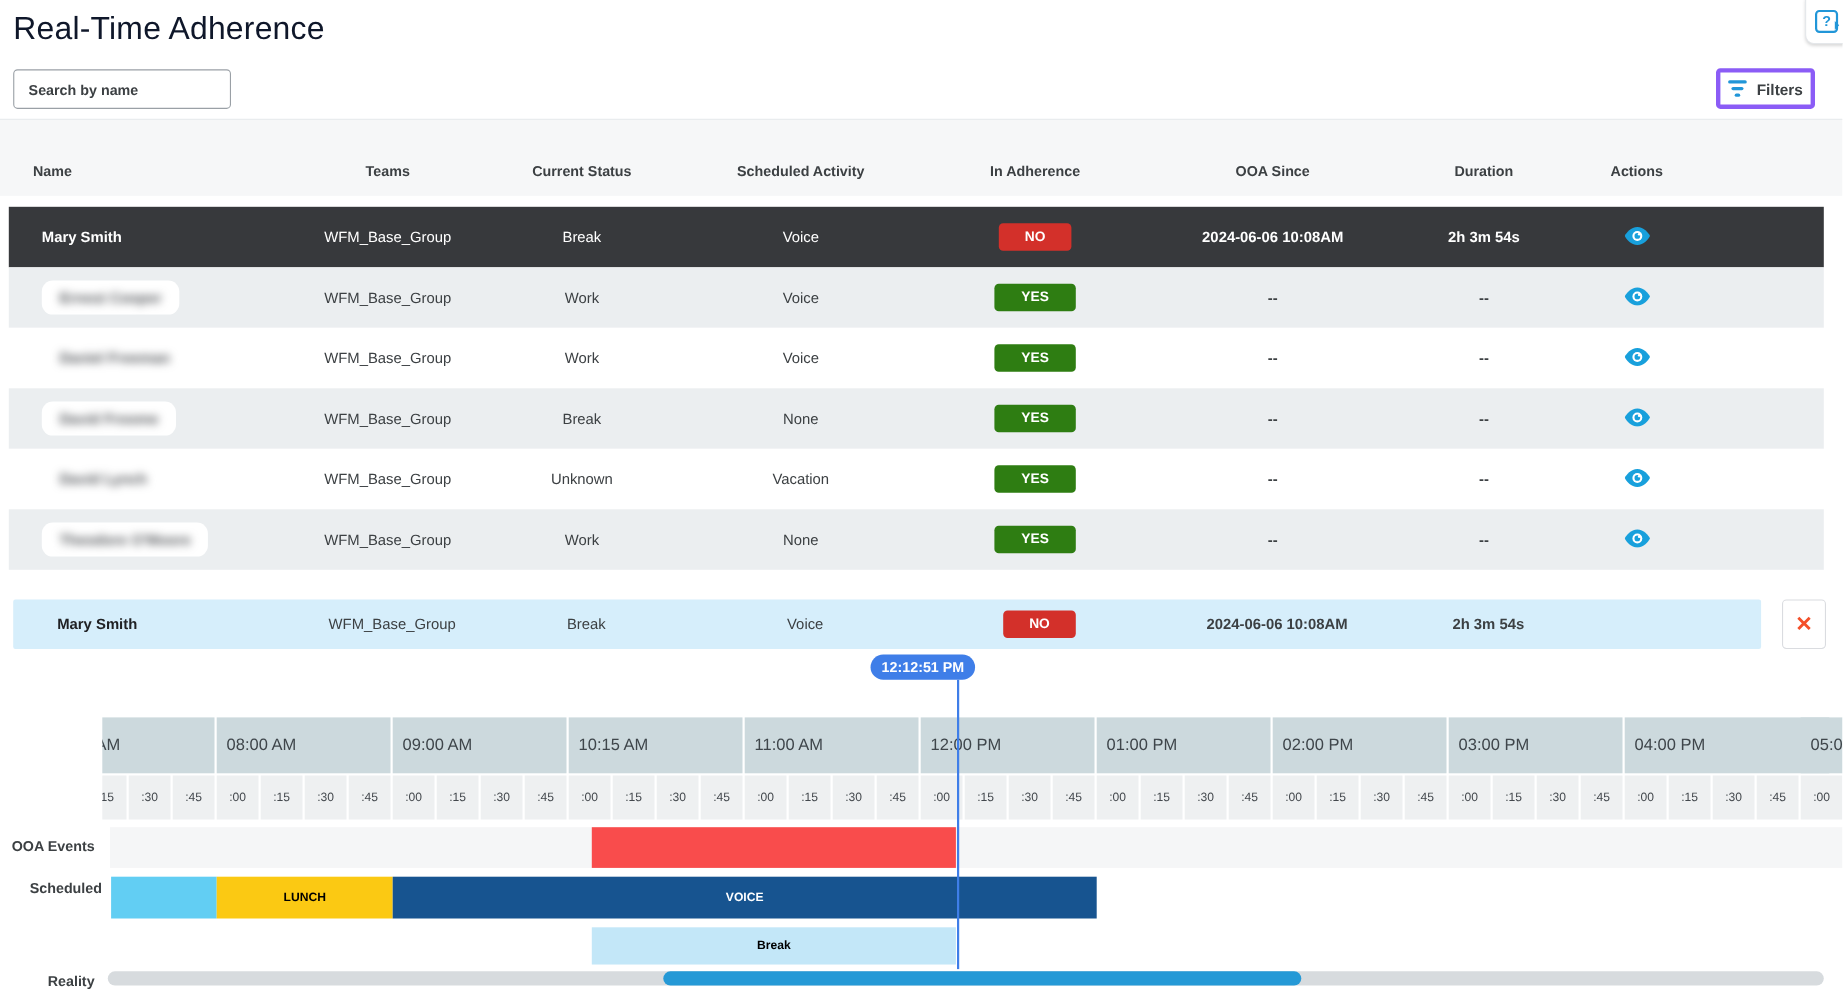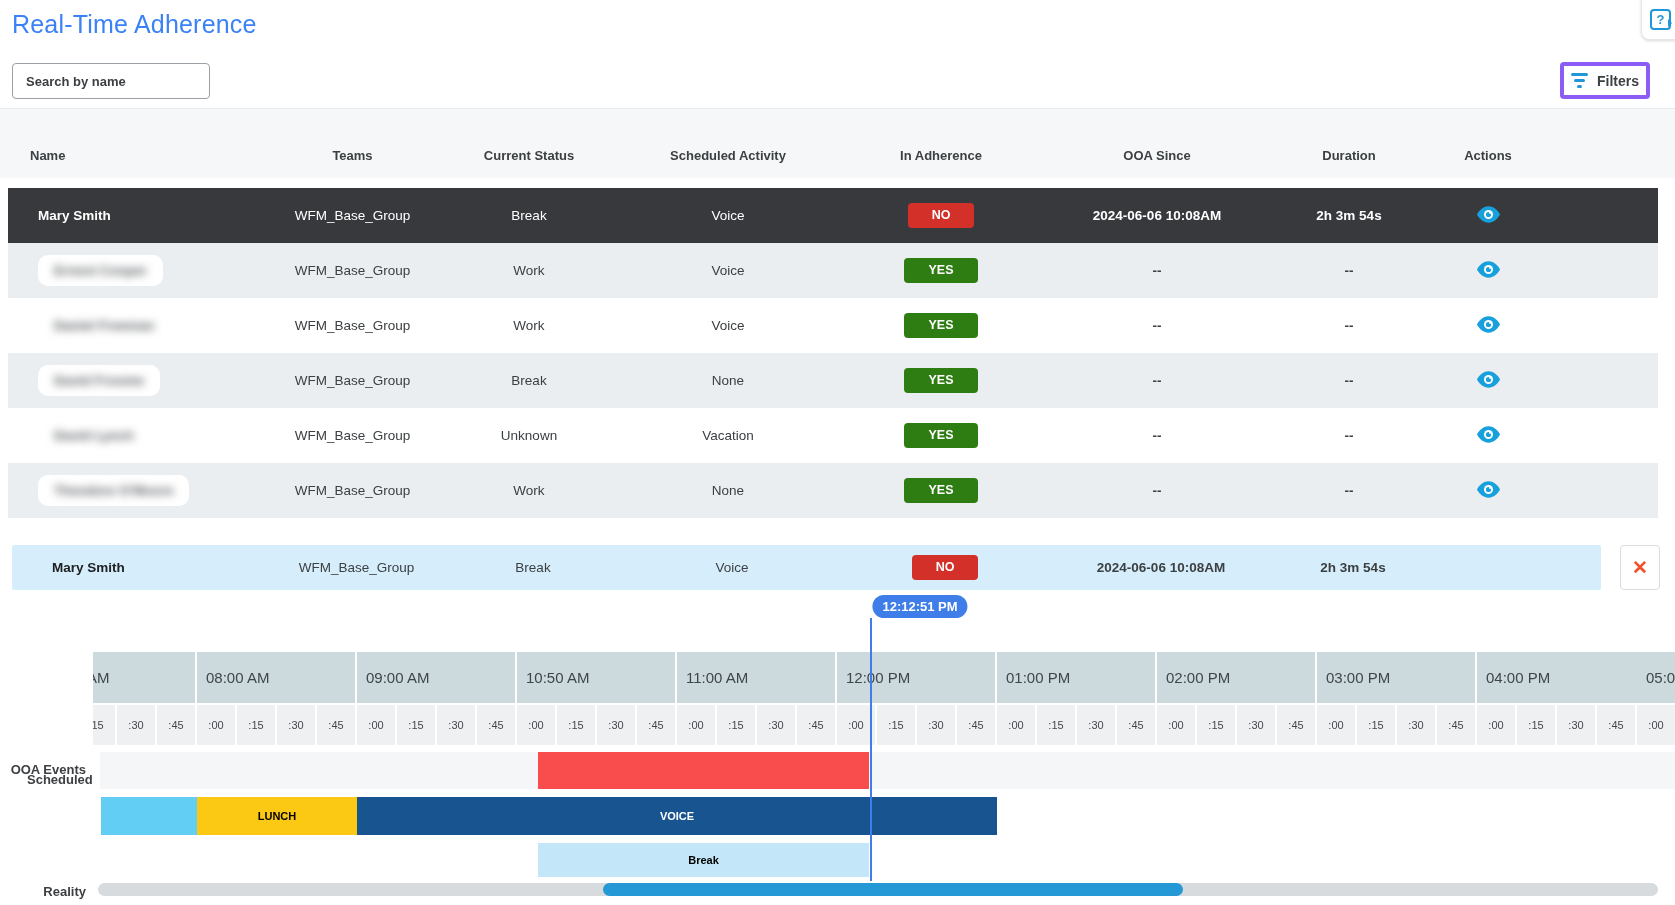--- a/index.html
+++ b/index.html
@@ -2,21 +2,21 @@
 <html><head>
 <meta charset="utf-8">
 <style>
   * { box-sizing: border-box; }
   html,body { margin:0; padding:0; }
   body {
     width:1675px; height:905px; position:relative; overflow:hidden;
     background:#ffffff; font-family:"Liberation Sans", sans-serif; color:#3c4043;
   }
   
-  .page-title { position:absolute; left:12px; top:10px; font-size:25px; font-weight:500; color:#3b82f6; letter-spacing:.2px; }
+  .page-title { position:absolute; left:12px; top:10px; font-size:29px; font-weight:500; color:#0f172a; letter-spacing:.2px; }
   .search-input {
     position:absolute; left:12px; top:63px; width:198px; height:36px;
     border:1px solid #9aa0a6; border-radius:4px; padding:0 13px;
     font-family:"Liberation Sans",sans-serif; font-size:13px; font-weight:700; color:#3c4043; outline:none;
   }
   .search-input::placeholder { color:#3c4043; opacity:1; font-weight:700; }
   .filters-btn {
     position:absolute; left:1560px; top:62px; width:90px; height:37px;
     background:#fff; border:4px solid #8b5cf6; border-radius:4px;
     display:flex; align-items:center; justify-content:center; gap:9px;
@@ -242,34 +242,34 @@
     <div class="c"><span class="badge" id="detail-badge" style="background: rgb(211, 48, 42);">NO</span></div>
     <div class="c bold">2024-06-06 10:08AM</div>
     <div class="c bold">2h 3m 54s</div>
     <div class="c"></div>
   </div>
 </div>
 <div class="detail-close">
   <span>✕</span>
 </div>
 
-<div class="marker-pill" id="marker-pill" style="left: 920px;">12:12:51 PM</div>
+<div class="marker-pill" id="marker-pill" style="left: 839px;">12:12:51 PM</div>
 <div class="marker-line" id="marker-line" style="left: 870.267px;"></div>
 
 <div class="tl-label" id="lbl-ooa" style="top:762px;">OOA Events</div>
-<div class="tl-label" id="lbl-sched" style="top:772px;padding-left:27px;">Scheduled</div>
+<div class="tl-label" id="lbl-sched" style="top:800px;padding-left:27px;">Scheduled</div>
 <div class="tl-label" id="lbl-real" style="top:852px;margin-top:32px;">Reality</div>
 
 <div class="tl-viewport">
   <div class="tl-content" id="tl-content">
     <div class="ooa-track"></div>
   <div class="hour-cell" style="left: 0px; width: 158px;">07:00 AM</div>
       <div class="hour-cell" style="left: 160px; width: 158px;">08:00 AM</div>
       <div class="hour-cell" style="left: 320px; width: 158px;">09:00 AM</div>
-      <div class="hour-cell" style="left: 480px; width: 158px;">10:50 AM</div>
+      <div class="hour-cell" style="left: 480px; width: 158px;">10:15 AM</div>
       <div class="hour-cell" style="left: 640px; width: 158px;">11:00 AM</div>
       <div class="hour-cell" style="left: 800px; width: 158px;">12:00 PM</div>
       <div class="hour-cell" style="left: 960px; width: 158px;">01:00 PM</div>
       <div class="hour-cell" style="left: 1120px; width: 158px;">02:00 PM</div>
       <div class="hour-cell" style="left: 1280px; width: 158px;">03:00 PM</div>
       <div class="hour-cell" style="left: 1440px; width: 186px;">04:00 PM</div>
       <div class="hour-cell" style="left: 1600px; width: 158px;">05:00 PM</div>
       <div class="tick-cell" style="left: 40px; width: 38px;">:15</div>
       <div class="tick-cell" style="left: 80px; width: 38px;">:30</div>
       <div class="tick-cell" style="left: 120px; width: 38px;">:45</div>

